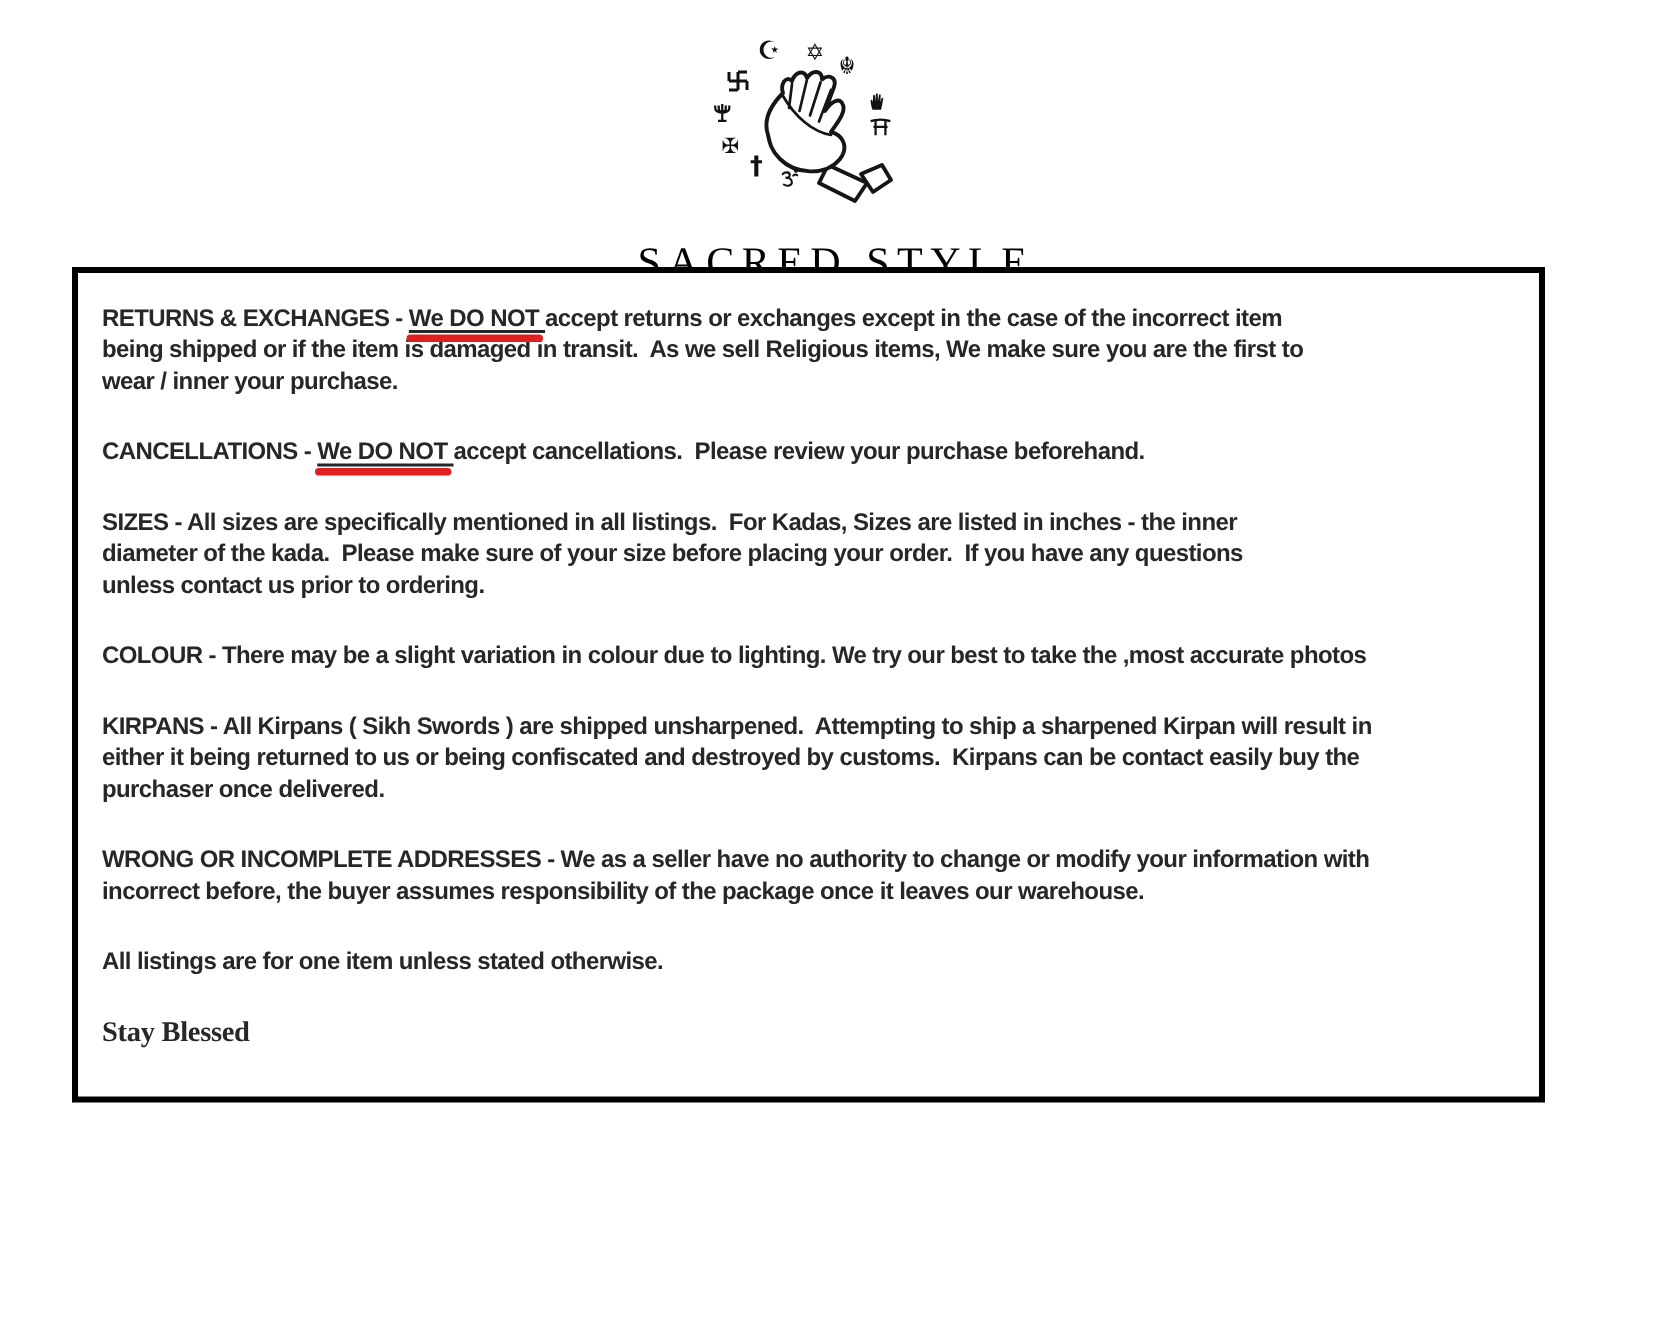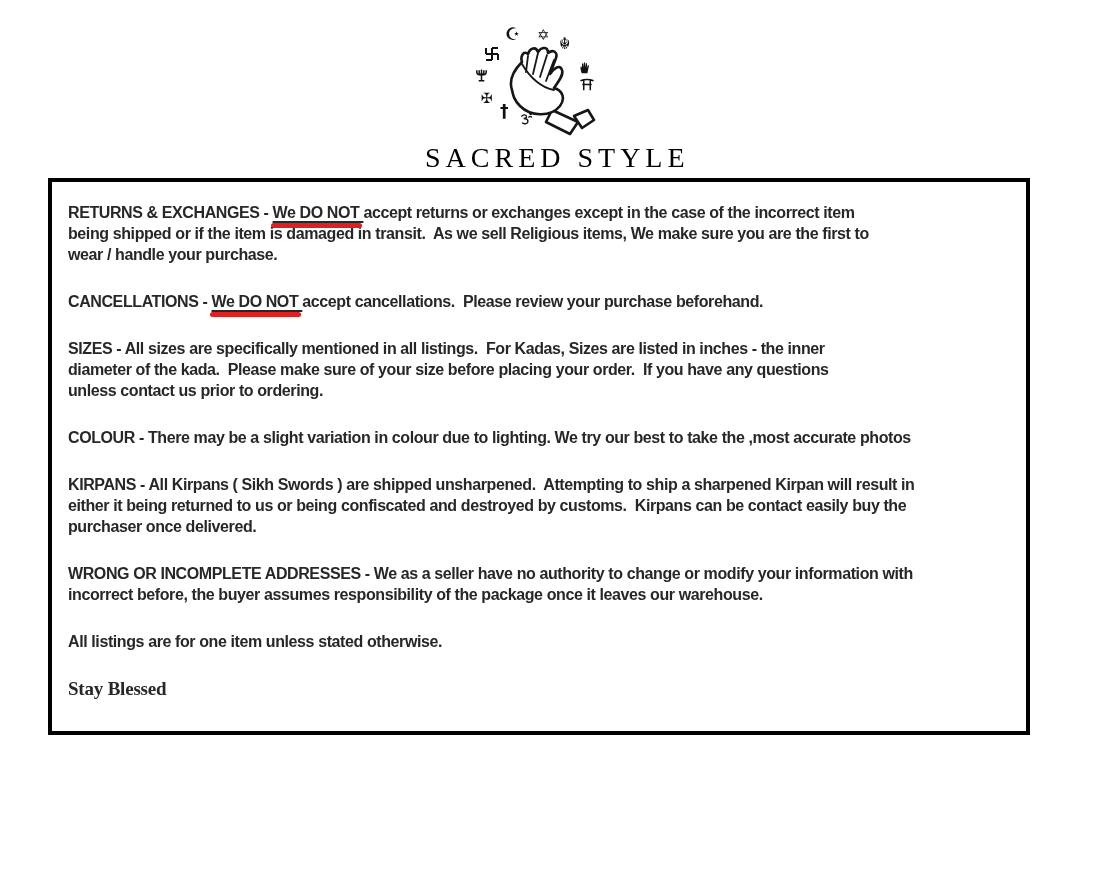--- a/index.html
+++ b/index.html
@@ -14,21 +14,21 @@
   .sym-swastika{left:34px;top:24px;}
   .sym-crescent{left:55px;top:4px;font-size:17px;}
   .sym-star-of-david{left:87px;top:6px;font-size:15px;}
   .sym-khanda{left:109px;top:14px;font-size:16px;}
   .sym-jain-hand{left:128px;top:38px;}
   .sym-torii{left:129px;top:55px;}
   .sym-om{left:69px;top:89px;}
   .sym-latin-cross{left:50px;top:81px;font-size:17px;font-weight:bold;}
   .sym-maltese{left:31px;top:69px;font-size:14px;}
   .sym-menorah{left:24px;top:45px;}
-  .brand-name{margin-top:2px;font-family:"Liberation Serif","DejaVu Serif",serif;font-size:28px;letter-spacing:5px;color:#000;white-space:nowrap;}
+  .brand-name{margin-top:20px;font-family:"Liberation Serif","DejaVu Serif",serif;font-size:28px;letter-spacing:5px;color:#000;white-space:nowrap;}
 
   
   .policy-box{
     position:absolute;left:48px;top:178px;width:982px;height:557px;
     border:4px solid #000;box-sizing:border-box;background:#fff;
     padding:20px 16px 0 16px;overflow:hidden;
   }
   .section{margin-bottom:26px;}
   .line{
     white-space:pre;font-weight:bold;font-size:16px;line-height:21px;
@@ -95,21 +95,21 @@
   </div>
 
   <div class="brand-name">SACRED STYLE</div>
 </div>
 
 <div class="policy-box">
 
   <div class="section">
       <div class="line">RETURNS &amp; EXCHANGES - <span class="donot">We DO NOT </span>accept returns or exchanges except in the case of the incorrect item</div>
       <div class="line">being shipped or if the item is damaged in transit.  As we sell Religious items, We make sure you are the first to</div>
-      <div class="line">wear / handle your purchase.</div>
+      <div class="line">wear / inner your purchase.</div>
     </div>
     <div class="section">
       <div class="line">CANCELLATIONS - <span class="donot">We DO NOT </span>accept cancellations.  Please review your purchase beforehand.</div>
     </div>
     <div class="section">
       <div class="line">SIZES - All sizes are specifically mentioned in all listings.  For Kadas, Sizes are listed in inches - the inner</div>
       <div class="line">diameter of the kada.  Please make sure of your size before placing your order.  If you have any questions</div>
       <div class="line">unless contact us prior to ordering.</div>
     </div>
     <div class="section">

